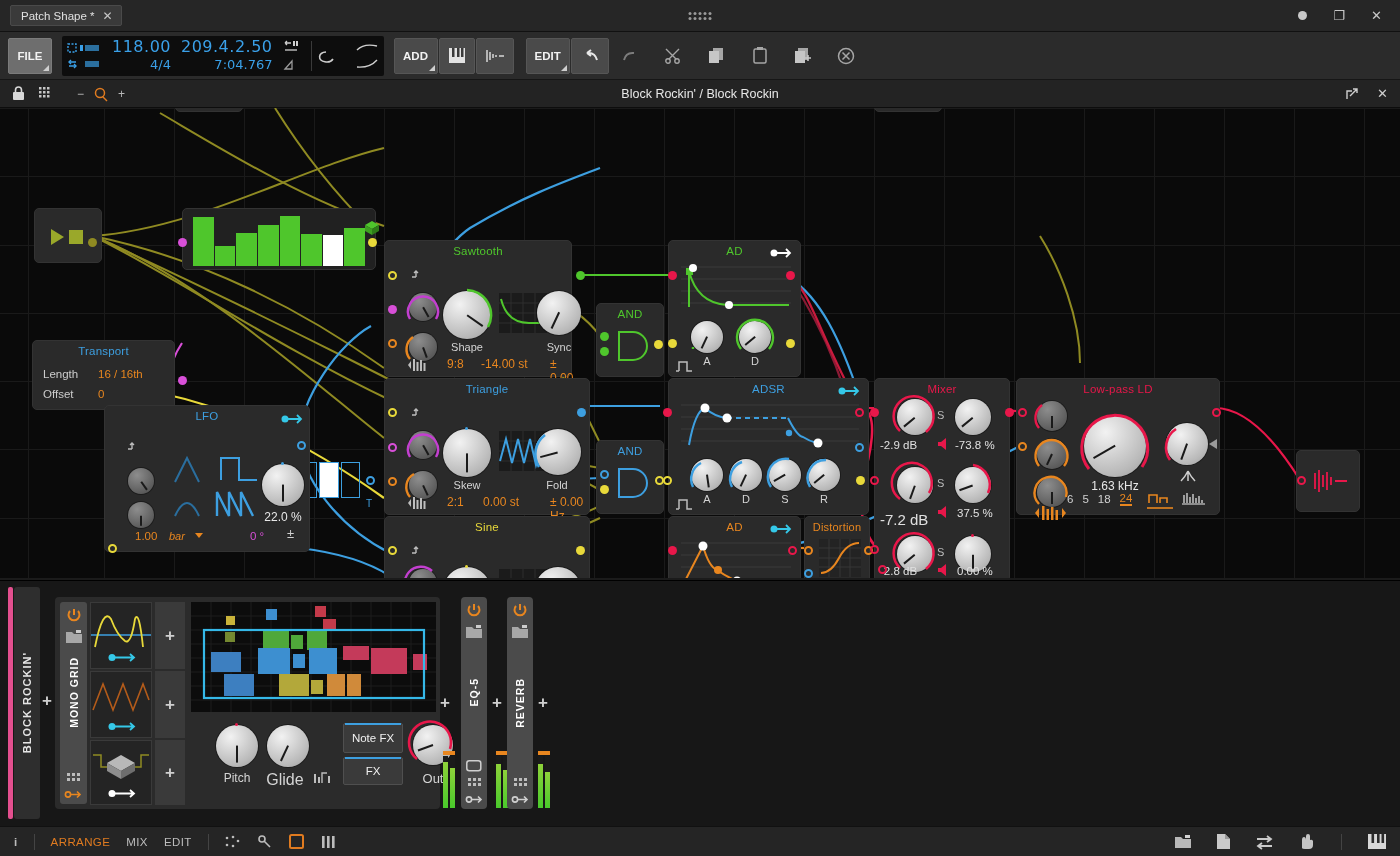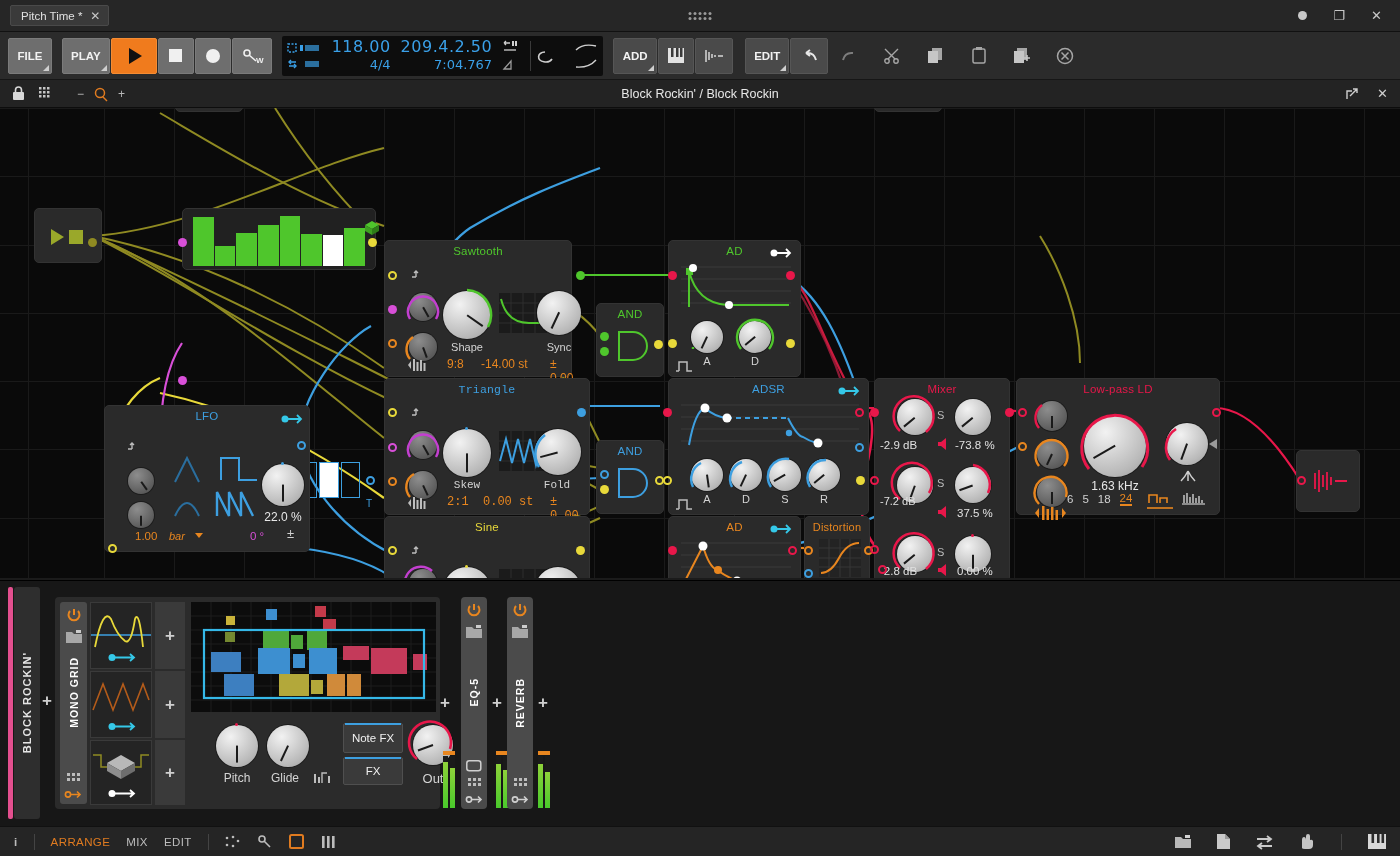--- a/index.html
+++ b/index.html
@@ -132,21 +132,21 @@
   #status .nav.act { color:#e07b20; }
   #status .divider { width:1px;height:16px;background:#444; }
   #status .right { margin-left:auto; display:flex; gap:26px; align-items:center; }
   svg { display:block; overflow:visible; }
 </style>
 <style>[data-name="sawtooth-shape-knob"]::after{transform:rotate(125deg)}</style><style>[data-name="sawtooth-sync-knob"]::after{transform:rotate(205deg)}</style><style>[data-name="sawtooth-pitch-mod-knob"]::after{transform:rotate(150deg)}</style><style>[data-name="sawtooth-detune-knob"]::after{transform:rotate(160deg)}</style><style>[data-name="triangle-skew-knob"]::after{transform:rotate(180deg)}</style><style>[data-name="triangle-fold-knob"]::after{transform:rotate(255deg)}</style><style>[data-name="triangle-pitch-mod-knob"]::after{transform:rotate(150deg)}</style><style>[data-name="triangle-detune-knob"]::after{transform:rotate(155deg)}</style><style>[data-name="sine-skew-knob"]::after{transform:rotate(180deg)}</style><style>[data-name="sine-fold-knob"]::after{transform:rotate(215deg)}</style><style>[data-name="sine-pitch-mod-knob"]::after{transform:rotate(140deg)}</style><style></style><style>[data-name="lfo-amount-knob"]::after{transform:rotate(180deg)}</style><style>[data-name="lfo-knob-1"]::after{transform:rotate(145deg)}</style><style>[data-name="lfo-knob-2"]::after{transform:rotate(180deg)}</style><style>[data-name="ad-top-attack-knob"]::after{transform:rotate(205deg)}</style><style>[data-name="ad-top-decay-knob"]::after{transform:rotate(230deg)}</style><style></style><style></style><style>[data-name="adsr-attack-knob"]::after{transform:rotate(172deg)}</style><style>[data-name="adsr-decay-knob"]::after{transform:rotate(205deg)}</style><style>[data-name="adsr-sustain-knob"]::after{transform:rotate(240deg)}</style><style>[data-name="adsr-release-knob"]::after{transform:rotate(230deg)}</style><style>[data-name="mixer-ch1-gain-knob"]::after{transform:rotate(230deg)}</style><style>[data-name="mixer-ch1-pan-knob"]::after{transform:rotate(230deg)}</style><style>[data-name="mixer-ch2-gain-knob"]::after{transform:rotate(200deg)}</style><style>[data-name="mixer-ch2-pan-knob"]::after{transform:rotate(250deg)}</style><style>[data-name="mixer-ch3-gain-knob"]::after{transform:rotate(230deg)}</style><style>[data-name="mixer-ch3-pan-knob"]::after{transform:rotate(180deg)}</style><style>[data-name="lowpass-input-gain-knob"]::after{transform:rotate(180deg)}</style><style>[data-name="lowpass-cutoff-mod-knob"]::after{transform:rotate(205deg)}</style><style>[data-name="lowpass-res-mod-knob"]::after{transform:rotate(180deg)}</style><style>[data-name="lowpass-cutoff-knob"]::after{transform:rotate(240deg)}</style><style>[data-name="lowpass-resonance-knob"]::after{transform:rotate(200deg)}</style><style></style><style>[data-name="pitch-knob"]::after{transform:rotate(180deg)}</style><style>[data-name="glide-knob"]::after{transform:rotate(205deg)}</style><style>[data-name="out-knob"]::after{transform:rotate(250deg)}</style></head>
 <body>
 
 <div id="titlebar" data-name="title-bar">
   <div class="tab" data-name="project-tab">
-    <span data-name="project-tab-label">Pitch Time *</span>
+    <span data-name="project-tab-label">Patch Shape *</span>
     <span class="x" data-name="project-tab-close-icon">✕</span>
   </div>
   <div id="dotgrid-center" data-name="window-drag-handle-icon">
     <i></i>
       <i></i>
       <i></i>
       <i></i>
       <i></i>
       <i></i>
       <i></i>
@@ -159,42 +159,20 @@
     <span data-name="maximize-icon">❐</span>
     <span data-name="close-icon">✕</span>
   </div>
 </div>
 
 <div id="toolbar" data-name="transport-toolbar">
   <div class="tb-group" data-name="file-group">
     <div class="tbtn wide" data-name="file-button">
       <span data-name="file-label">FILE</span>
       <span class="corner" data-name="file-menu-arrow-icon"></span>
-    </div>
-  </div>
-  <div class="tb-group" data-name="transport-group">
-    <div class="tbtn wide" data-name="play-menu-button">
-      <span data-name="play-menu-label">PLAY</span>
-      <span class="corner" data-name="play-menu-arrow-icon"></span>
-    </div>
-    <div class="tbtn play" data-name="play-button">
-      <span class="tri-play" data-name="play-icon"></span>
-    </div>
-    <div class="tbtn" data-name="stop-button">
-      <span class="sq-stop" data-name="stop-icon"></span>
-    </div>
-    <div class="tbtn" data-name="record-button">
-      <span class="rec-dot" data-name="record-icon"></span>
-    </div>
-    <div class="tbtn" data-name="automation-write-button">
-      <svg width="22" height="16" data-name="automation-icon">
-        <circle cx="6" cy="5" r="3" fill="none" stroke="#f0f0f0" stroke-width="1.6"></circle>
-        <path d="M8 7 L15 13" stroke="#f0f0f0" stroke-width="1.6" fill="none"></path>
-        <text x="15" y="15" fill="#f0f0f0" font-size="8" font-family="Liberation Sans">W</text>
-      </svg>
     </div>
   </div>
 
   <div id="display" data-name="transport-display">
     <div class="disp-icons" data-name="display-mode-icons">
       <svg width="34" height="10" data-name="metronome-icon">
         <rect x="0" y="1" width="8" height="8" fill="none" stroke="#3aa0e8" stroke-width="1.4" stroke-dasharray="2 1.5"></rect>
         <rect x="12" y="2" width="3" height="6" fill="#3aa0e8"></rect>
         <rect x="17" y="2" width="14" height="6" fill="#2b6f9e"></rect>
       </svg>
@@ -468,20 +446,27 @@
         <div data-name="blue-step" style="flex: 1 1 0%; border: 1.6px solid rgb(61, 159, 224); background: transparent;"></div>
         <div data-name="blue-step" style="flex: 1 1 0%; border: 1.6px solid rgb(61, 159, 224); background: transparent;"></div>
         <div data-name="blue-step" style="flex: 1 1 0%; border: 1.6px solid rgb(61, 159, 224); background: rgb(255, 255, 255);"></div>
         <div data-name="blue-step" style="flex: 1 1 0%; border: 1.6px solid rgb(61, 159, 224); background: transparent;"></div>
       </div>
   </div>
   <div class="port" style="left:178px; top:368px; background:#d84fd8;" data-name="blue-seq-in-port"></div>
   <div class="port hollow" style="left:366px; top:368px; border-color:#3d9fe0;" data-name="blue-seq-out-port"></div>
   <div style="position:absolute;left:366px;top:390px;color:#3d9fe0;font-size:10px" data-name="blue-seq-marker">T</div>
 
+  <div class="mod" style="left:32px; top:232px; width:143px; height:70px;" data-name="module-transport">
+    <div class="mtitle" style="color:#3d9fe0" data-name="transport-title">Transport</div>
+    <div style="position:absolute;left:10px;top:27px;font-size:11.5px;color:#ccc" data-name="transport-length-label">Length</div>
+    <div style="position:absolute;left:65px;top:27px;font-size:11.5px;color:#e8861f" data-name="transport-length-value">16 / 16th</div>
+    <div style="position:absolute;left:10px;top:47px;font-size:11.5px;color:#ccc" data-name="transport-offset-label">Offset</div>
+    <div style="position:absolute;left:65px;top:47px;font-size:11.5px;color:#e8861f" data-name="transport-offset-value">0</div>
+  </div>
   <div class="port" style="left:178px; top:268px; background:#d84fd8;" data-name="transport-out-port"></div>
 
   <div class="mod" style="left:104px; top:297px; width:206px; height:147px;" data-name="module-lfo">
     <div class="mtitle" style="color:#3d9fe0" data-name="lfo-title">LFO</div>
     <svg style="position:absolute;right:6px;top:8px" width="22" height="10" data-name="lfo-modulation-icon">
       <circle cx="4" cy="5" r="3.5" fill="#35c8e8"></circle>
         <path d="M7 5 H20 M16 1 L20 5 L16 9" stroke="#35c8e8" stroke-width="1.8" fill="none"></path>
     </svg>
     <svg style="position:absolute;left:22px;top:35px" width="18" height="14" data-name="lfo-trigger-icon">
       <path d="M1 8 L5 8 M5 8 L5 2 M3 4 L5 2 L7 4" stroke="#bdbdbd" stroke-width="1.4" fill="none"></path>
@@ -549,21 +534,21 @@
     </svg>
     <div style="position:absolute;left:62px;top:116px;font-size:12px;color:#e8861f" data-name="sawtooth-ratio-value">9:8</div>
     <div style="position:absolute;left:96px;top:116px;font-size:12px;color:#e8861f" data-name="sawtooth-pitch-value">-14.00 st</div>
     <div style="position:absolute;left:165px;top:116px;font-size:12px;color:#e8861f" data-name="sawtooth-detune-value">± 0.00 Hz</div>
   </div>
   <div class="port hollow" style="left:388px; top:163px; border-color:#e8d93a;" data-name="sawtooth-trigger-in-port"></div>
   <div class="port" style="left:388px; top:197px; background:#d84fd8;" data-name="sawtooth-pitch-in-port"></div>
   <div class="port hollow" style="left:388px; top:231px; border-color:#e8861f;" data-name="sawtooth-detune-in-port"></div>
   <div class="port" style="left:576px; top:163px; background:#4fc62c;" data-name="sawtooth-out-port"></div>
 
-  <div class="mod" style="left:384px; top:270px; width:206px; height:137px;font-family:Liberation Mono, monospace;" data-name="module-triangle">
+  <div class="mod" style="left:384px; top:270px; width:206px; height:137px;" data-name="module-triangle">
     <div class="mtitle" style="color:#3d9fe0" data-name="triangle-title">Triangle</div>
     <svg style="position:absolute;left:26px;top:28px" width="18" height="14" data-name="triangle-trigger-icon">
       <path d="M1 8 L5 8 M5 8 L5 2 M3 4 L5 2 L7 4" stroke="#bdbdbd" stroke-width="1.4" fill="none"></path>
     </svg>
     <div class="knob sm" style="position:absolute;left:24px;top:52px;width:28px;height:28px" data-name="triangle-pitch-mod-knob"></div>
     <svg style="position:absolute;left:20px;top:48px" width="36" height="36" data-name="triangle-mod-ring">
       <path d="M5 30 A15 15 0 1 1 31 30" stroke="#c33fd0" stroke-width="2.4" fill="none"></path>
     </svg>
     <div class="knob sm" style="position:absolute;left:24px;top:92px;width:28px;height:28px" data-name="triangle-detune-knob"></div>
     <svg style="position:absolute;left:20px;top:88px" width="36" height="36" data-name="triangle-detune-ring">
@@ -809,21 +794,21 @@
 
     <div class="knob" style="position:absolute;left:22px;top:88px;width:36px;height:36px" data-name="mixer-ch2-gain-knob"></div>
     <svg style="position:absolute;left:18px;top:84px" width="44" height="44" data-name="mixer-ch2-gain-ring">
         <path d="M7 36 A20 20 0 1 1 36 30" stroke="#e8174a" stroke-width="2.5" fill="none"></path>
       </svg>
     <div style="position:absolute;left:62px;top:98px;font-size:11px;color:#bbb" data-name="mixer-ch2-solo-label">S</div>
     <div class="knob" style="position:absolute;left:80px;top:88px;width:36px;height:36px" data-name="mixer-ch2-pan-knob"></div>
     <svg style="position:absolute;left:76px;top:84px" width="44" height="44" data-name="mixer-ch2-pan-ring">
         <path d="M22 2 A20 20 0 0 1 37 30" stroke="#e8174a" stroke-width="2.5" fill="none"></path>
       </svg>
-    <div style="position:absolute;left:5px;top:116px;font-size:11px;color:#e0e0e0" data-name="mixer-ch2-gain-value">-7.2 dB</div>
+    <div style="position:absolute;left:5px;top:132px;font-size:15px;color:#e0e0e0" data-name="mixer-ch2-gain-value">-7.2 dB</div>
     <svg style="position:absolute;left:62px;top:126px" width="14" height="14" data-name="mixer-ch2-mute-icon">
         <path d="M9 1 L4 5 L1 5 L1 9 L4 9 L9 13 Z" fill="#e8174a"></path>
       </svg>
     <div style="position:absolute;left:82px;top:128px;font-size:11.5px;color:#e0e0e0" data-name="mixer-ch2-pan-value">37.5 %</div>
 
     <div class="knob" style="position:absolute;left:22px;top:157px;width:36px;height:36px" data-name="mixer-ch3-gain-knob"></div>
     <svg style="position:absolute;left:18px;top:153px" width="44" height="44" data-name="mixer-ch3-gain-ring">
         <path d="M7 36 A20 20 0 1 1 33 37" stroke="#e8174a" stroke-width="2.5" fill="none"></path>
       </svg>
     <div style="position:absolute;left:62px;top:167px;font-size:11px;color:#bbb" data-name="mixer-ch3-solo-label">S</div>
@@ -1022,21 +1007,21 @@
         <rect x="156" y="72" width="14" height="22" fill="#d08a3a"></rect>
         <rect x="13" y="28" width="220" height="68" fill="none" stroke="#35b8e8" stroke-width="2.2"></rect>
       </svg>
     </div>
 
     <div style="position:absolute;left:136px;top:118px;width:245px;height:90px;background:#2b2b2b" data-name="grid-controls-row">
       <div class="knob" style="position:absolute;left:25px;top:10px;width:42px;height:42px" data-name="pitch-knob"></div>
       <div style="position:absolute;left:44px;top:8px;width:3px;height:3px;background:#e8174a;border-radius:50%" data-name="pitch-knob-indicator"></div>
       <div class="klabel" style="left:20px;top:56px;width:52px;font-size:12px" data-name="pitch-label">Pitch</div>
       <div class="knob" style="position:absolute;left:76px;top:10px;width:42px;height:42px" data-name="glide-knob"></div>
-      <div class="klabel" style="left:68px;top:56px;width:52px;font-size:12px" data-name="glide-label">Glide</div>
+      <div class="klabel" style="left:68px;top:56px;width:52px;font-size:16px" data-name="glide-label">Glide</div>
       <svg style="position:absolute;left:122px;top:56px" width="18" height="14" data-name="glide-mode-icon">
         <rect x="1" y="3" width="2" height="9" fill="#bdbdbd"></rect>
           <rect x="5" y="6" width="2" height="6" fill="#bdbdbd"></rect>
         <path d="M9 12 L9 2 L14 2" stroke="#bdbdbd" stroke-width="1.4" fill="none"></path>
           <rect x="15" y="5" width="2" height="7" fill="#bdbdbd"></rect>
       </svg>
       <div style="position:absolute;left:152px;top:8px;width:60px;height:30px;background:#3a3a3a;border:1px solid #4f4f4f;border-radius:2px;display:flex;align-items:center;justify-content:center;font-size:11.5px;color:#f0f0f0" data-name="note-fx-button">Note FX</div>
       <div style="position:absolute;left:154px;top:8px;width:56px;height:2px;background:#3d9fe0" data-name="note-fx-indicator"></div>
       <div style="position:absolute;left:152px;top:42px;width:60px;height:28px;background:#3a3a3a;border:1px solid #4f4f4f;border-radius:2px;display:flex;align-items:center;justify-content:center;font-size:11.5px;color:#f0f0f0" data-name="fx-button">FX</div>
       <div style="position:absolute;left:154px;top:42px;width:56px;height:2px;background:#3d9fe0" data-name="fx-indicator"></div>

